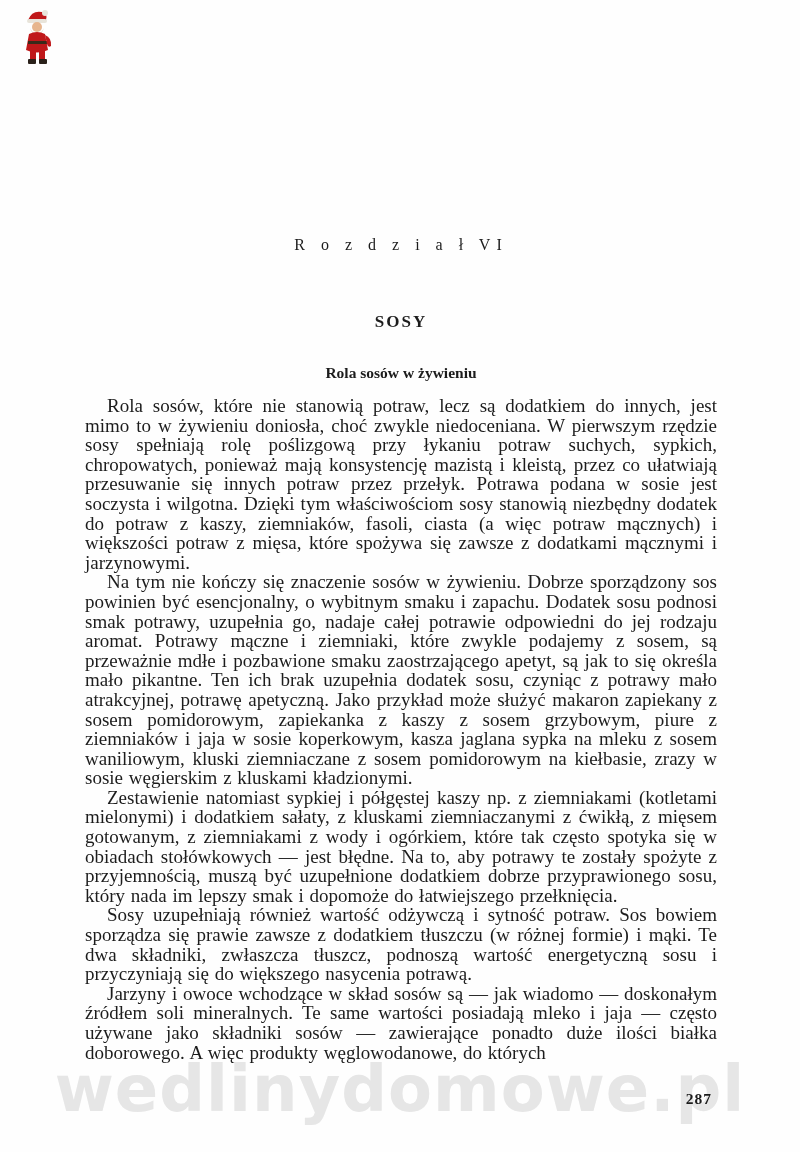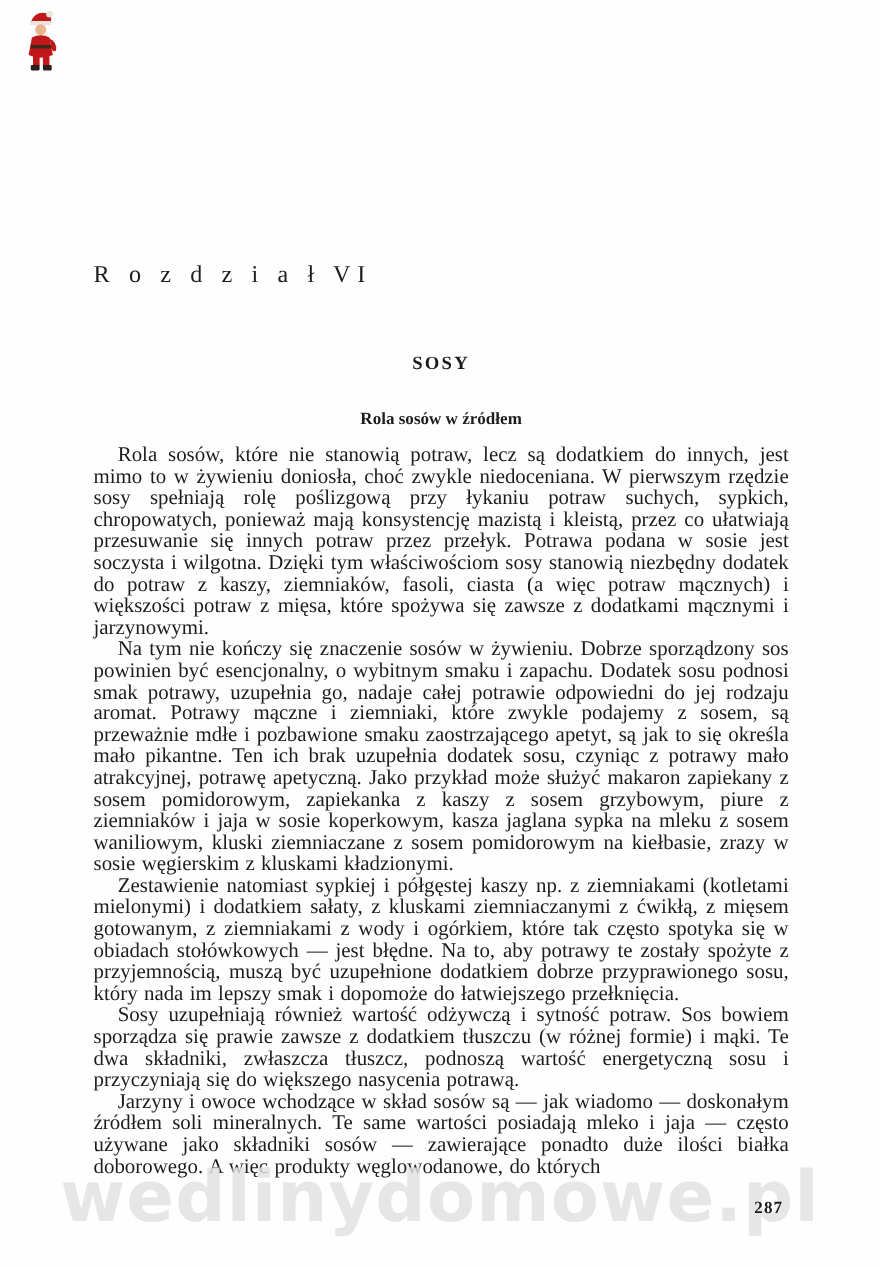--- a/index.html
+++ b/index.html
@@ -23,22 +23,22 @@
     width: 40px;
     height: 60px;
   }
   .content {
     position: absolute;
     left: 85px;
     top: 236px;
     width: 632px;
   }
   .chapter {
-    text-align: left;
-    font-size: 22px;
+    text-align: center;
+    font-size: 16px;
     letter-spacing: 6px;
     margin: 0 0 58px 0;
     font-weight: normal;
   }
   .title {
     text-align: center;
     font-size: 17px;
     font-weight: bold;
     letter-spacing: 2px;
     margin: 16px 0 32px 0;
@@ -104,21 +104,21 @@
 
     <rect x="12" y="43" width="6" height="9" fill="#c0181a"></rect>
     <rect x="21" y="43" width="6" height="9" fill="#c0181a"></rect>
     <rect x="10" y="51" width="8" height="5" rx="1" fill="#2a211a"></rect>
     <rect x="21" y="51" width="8" height="5" rx="1" fill="#2a211a"></rect>
   </svg>
 
   <div class="content">
     <h2 class="chapter">R o z d z i a ł  VI</h2>
     <h1 class="title">SOSY</h1>
-    <h3 class="subtitle">Rola sosów w źródłem</h3>
+    <h3 class="subtitle">Rola sosów w żywieniu</h3>
 
     <div class="body-text">
       <p>Rola sosów, które nie stanowią potraw, lecz są dodatkiem do innych, jest mimo to w żywieniu doniosła, choć zwykle niedoceniana. W pierwszym rzędzie sosy spełniają rolę poślizgową przy łykaniu potraw suchych, sypkich, chropowatych, ponieważ mają konsystencję mazistą i kleistą, przez co ułatwiają przesuwanie się innych potraw przez przełyk. Potrawa podana w sosie jest soczysta i wilgotna. Dzięki tym właściwościom sosy stanowią niezbędny dodatek do potraw z kaszy, ziemniaków, fasoli, ciasta (a więc potraw mącznych) i większości potraw z mięsa, które spożywa się zawsze z dodatkami mącznymi i jarzynowymi.</p>
       <p>Na tym nie kończy się znaczenie sosów w żywieniu. Dobrze sporządzony sos powinien być esencjonalny, o wybitnym smaku i zapachu. Dodatek sosu podnosi smak potrawy, uzupełnia go, nadaje całej potrawie odpowiedni do jej rodzaju aromat. Potrawy mączne i ziemniaki, które zwykle podajemy z sosem, są przeważnie mdłe i pozbawione smaku zaostrzającego apetyt, są jak to się określa mało pikantne. Ten ich brak uzupełnia dodatek sosu, czyniąc z potrawy mało atrakcyjnej, potrawę apetyczną. Jako przykład może służyć makaron zapiekany z sosem pomidorowym, zapiekanka z kaszy z sosem grzybowym, piure z ziemniaków i jaja w sosie koperkowym, kasza jaglana sypka na mleku z sosem waniliowym, kluski ziemniaczane z sosem pomidorowym na kiełbasie, zrazy w sosie węgierskim z kluskami kładzionymi.</p>
       <p>Zestawienie natomiast sypkiej i półgęstej kaszy np. z ziemniakami (kotletami mielonymi) i dodatkiem sałaty, z kluskami ziemniaczanymi z ćwikłą, z mięsem gotowanym, z ziemniakami z wody i ogórkiem, które tak często spotyka się w obiadach stołówkowych — jest błędne. Na to, aby potrawy te zostały spożyte z przyjemnością, muszą być uzupełnione dodatkiem dobrze przyprawionego sosu, który nada im lepszy smak i dopomoże do łatwiejszego przełknięcia.</p>
       <p>Sosy uzupełniają również wartość odżywczą i sytność potraw. Sos bowiem sporządza się prawie zawsze z dodatkiem tłuszczu (w różnej formie) i mąki. Te dwa składniki, zwłaszcza tłuszcz, podnoszą wartość energetyczną sosu i przyczyniają się do większego nasycenia potrawą.</p>
       <p>Jarzyny i owoce wchodzące w skład sosów są — jak wiadomo — doskonałym źródłem soli mineralnych. Te same wartości posiadają mleko i jaja — często używane jako składniki sosów — zawierające ponadto duże ilości białka doborowego. A więc produkty węglowodanowe, do których</p>
     </div>
   </div>
 

